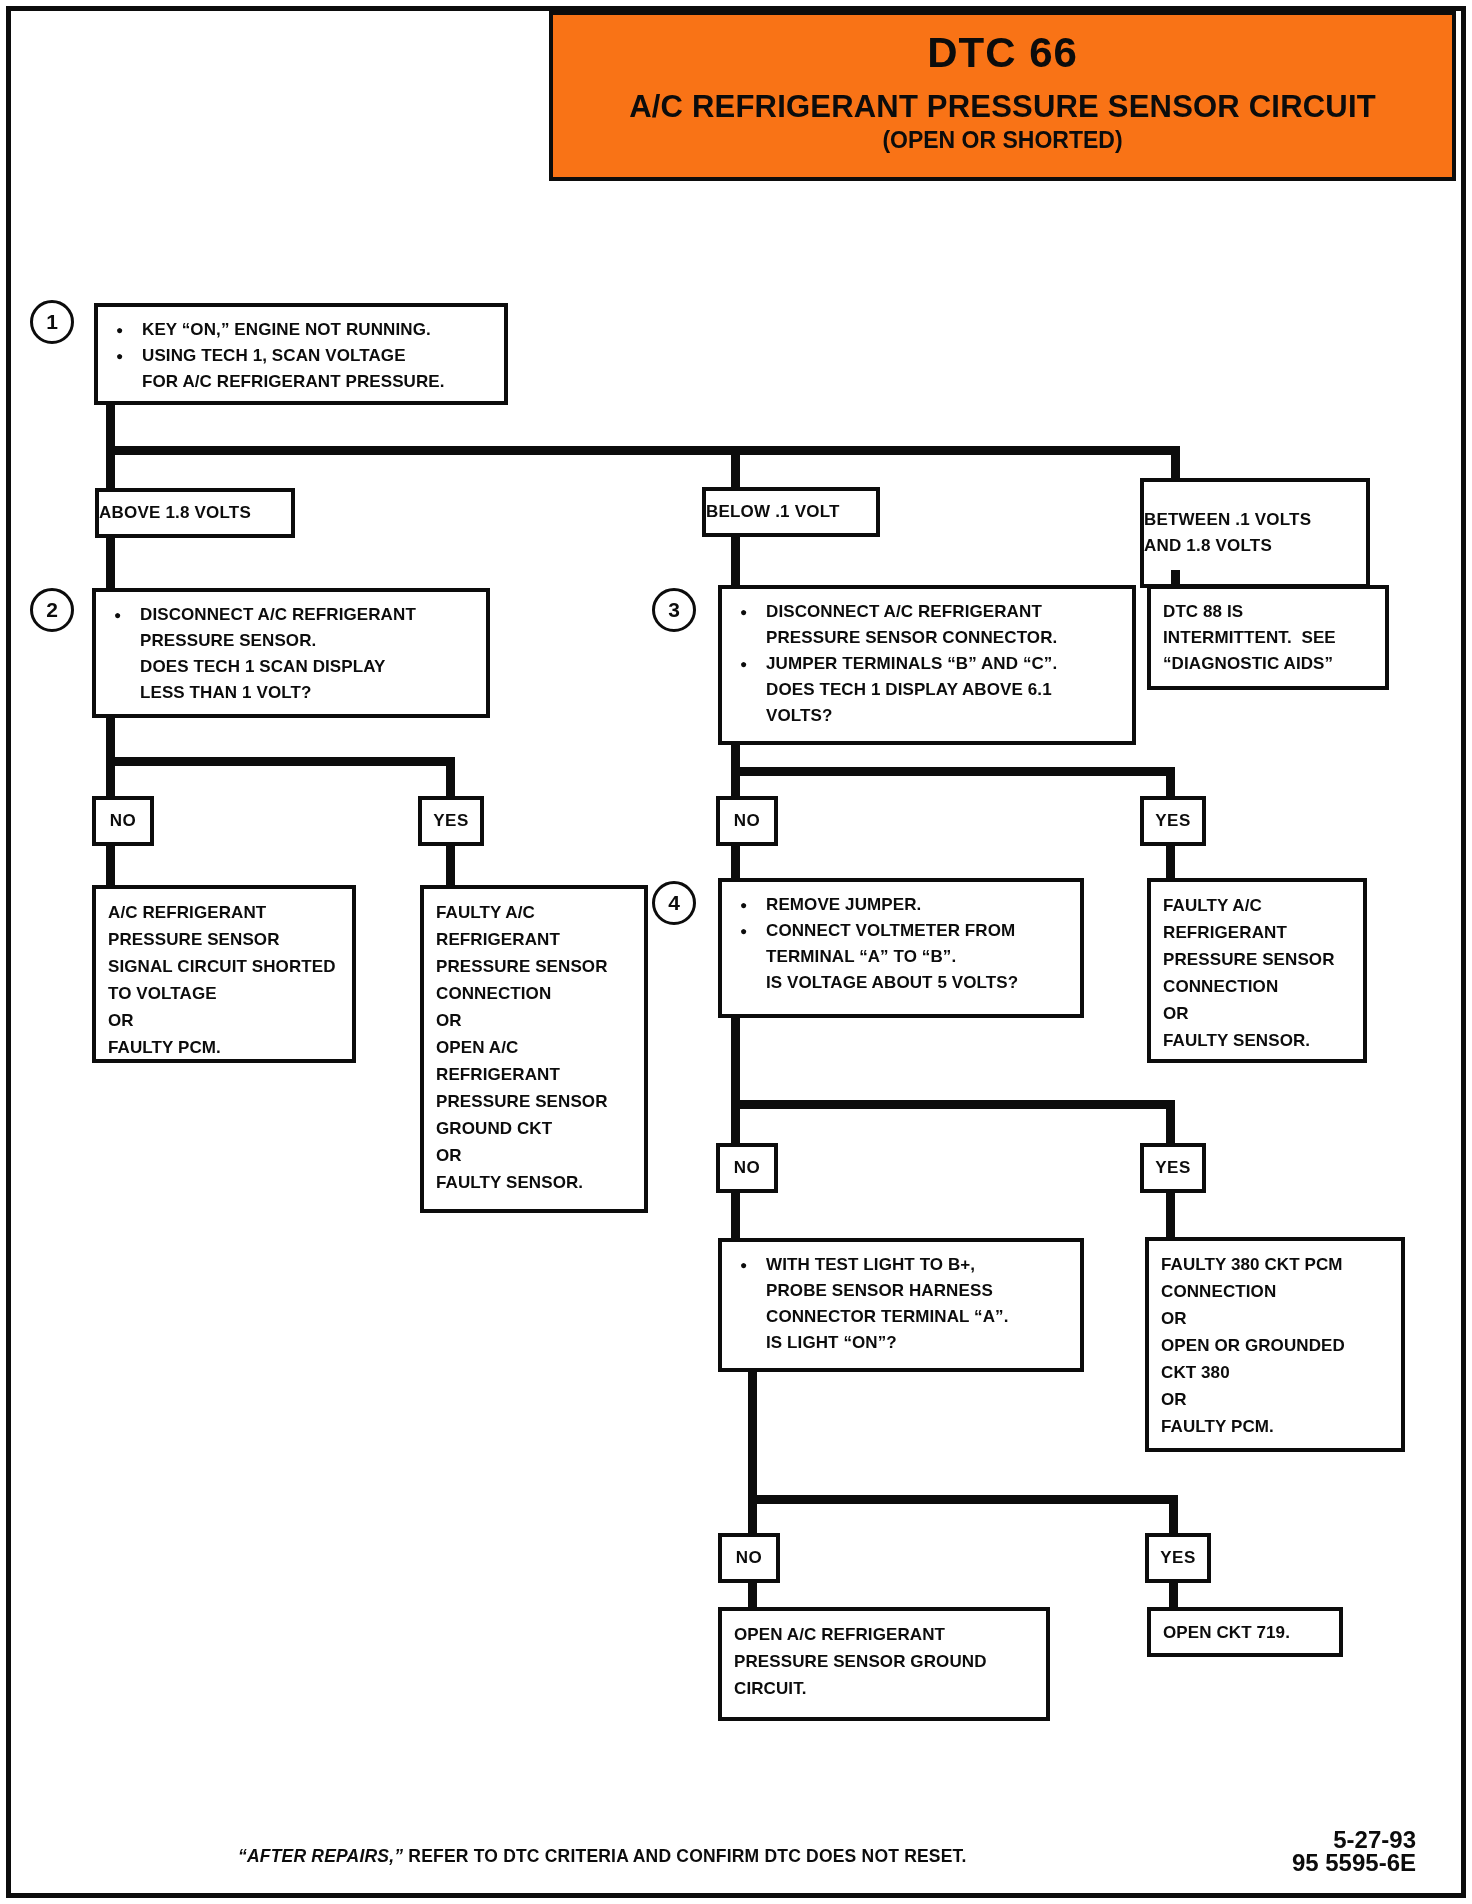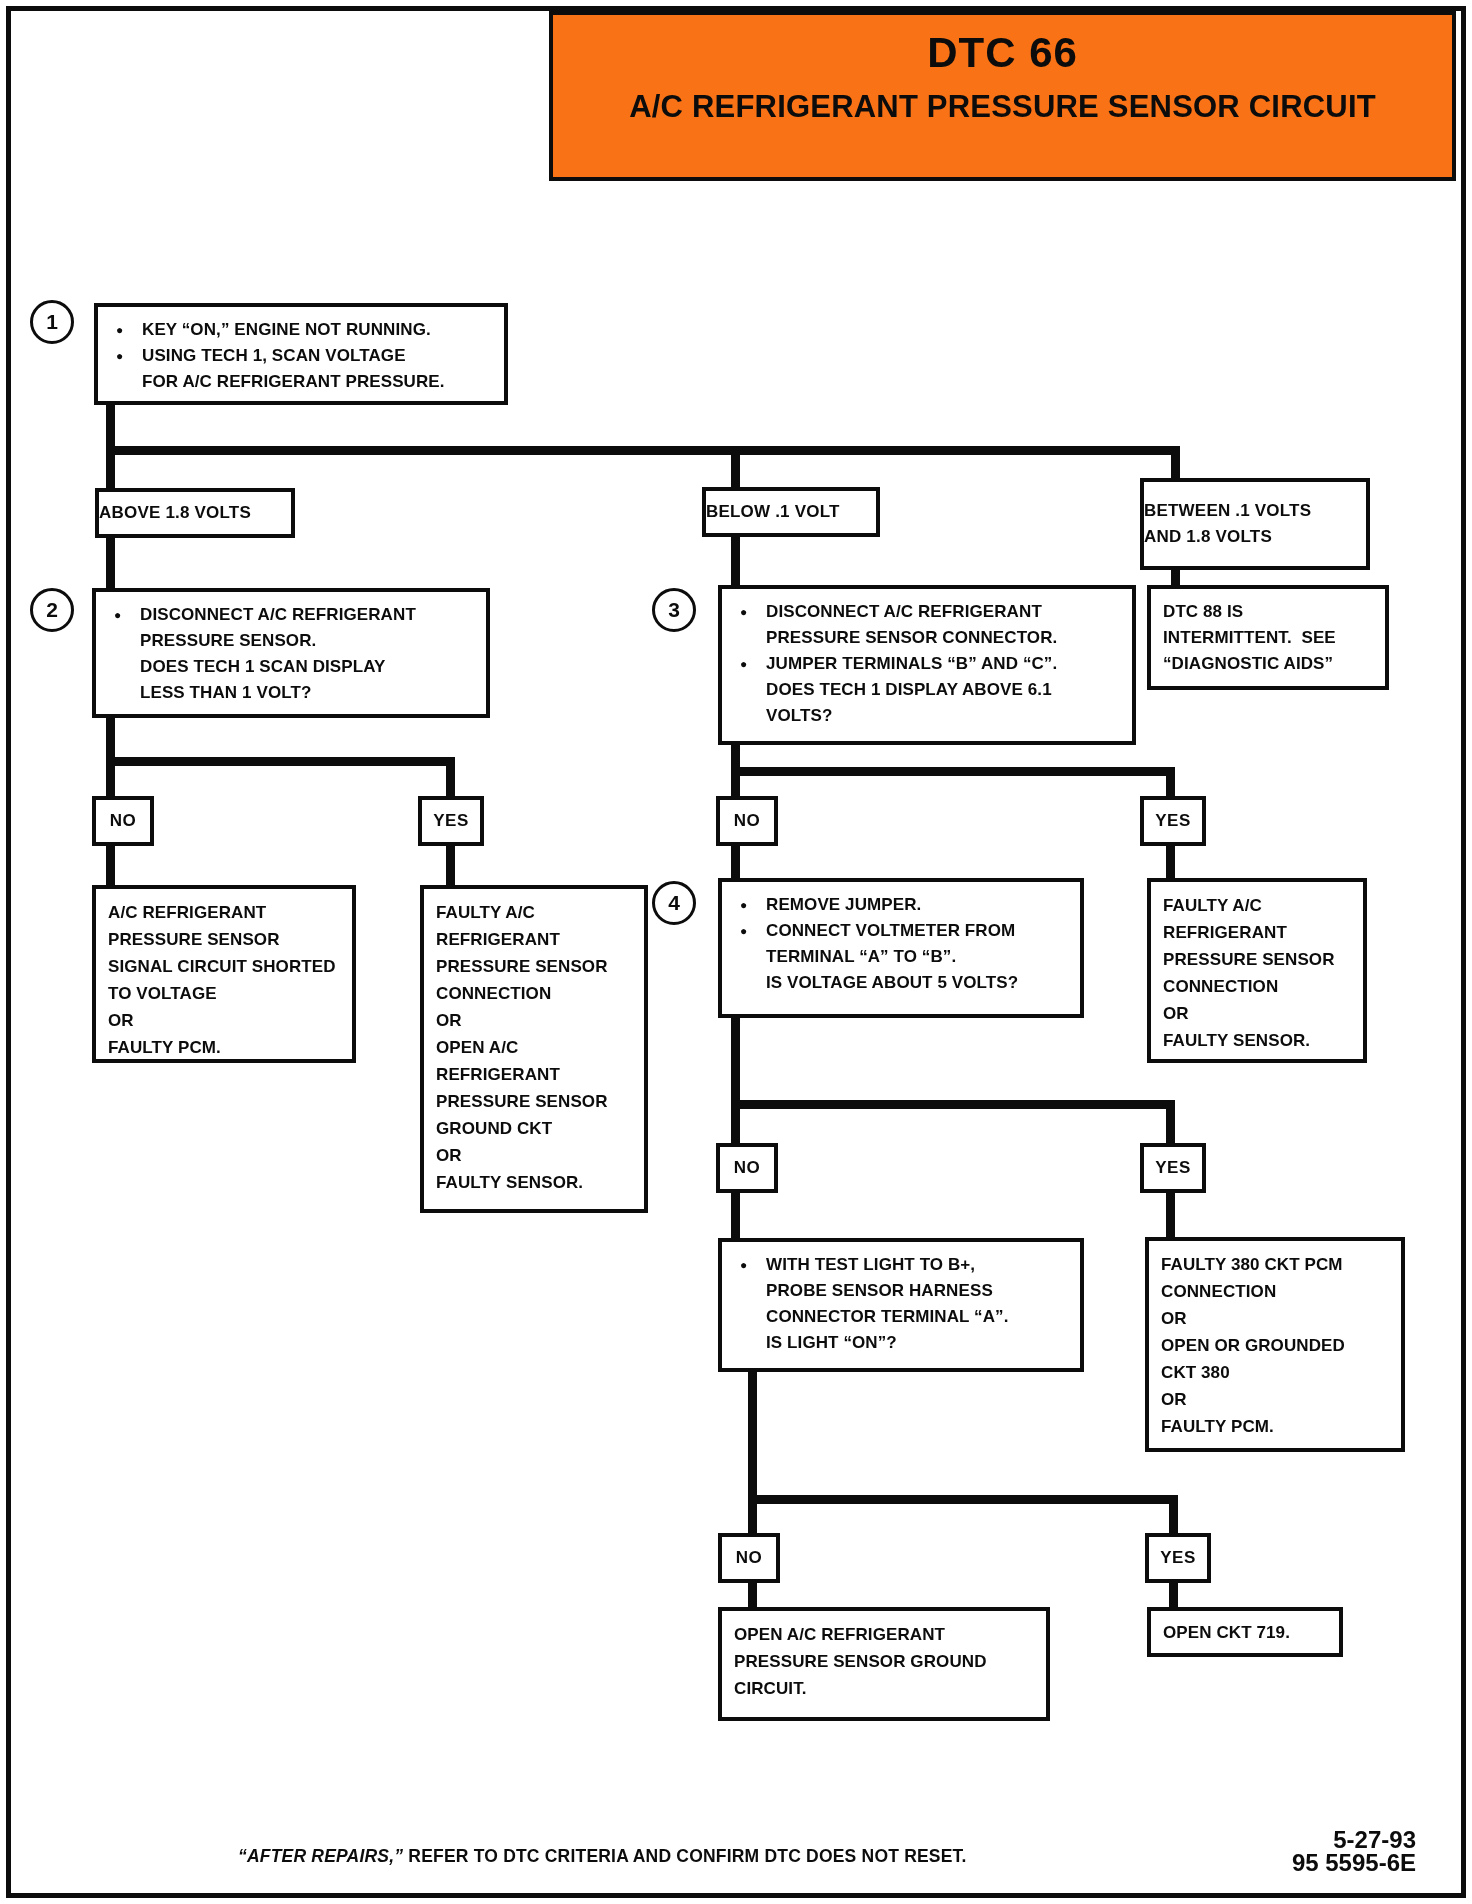--- a/index.html
+++ b/index.html
@@ -30,20 +30,21 @@
 </style>
 </head>
 <body>
 
 <div class="page">
   <div class="pageborder"></div>
 
   <div class="titlebox" style="left:549px;top:11px;width:907px;height:170px;">
     <div class="t-code">DTC 66</div>
     <div class="t-line1">A/C REFRIGERANT PRESSURE SENSOR CIRCUIT</div>
+    <div class="t-line2">(OPEN OR SHORTED)</div>
   </div>
 
   <div class="circle" style="left:30px;top:300px;">1</div>
   <div class="box" style="left:94px;top:303px;width:414px;height:102px;">
     <div class="bullets">
       <div class="brow">
         <span class="bdot">●</span>
         <div class="btext pre">KEY “ON,” ENGINE NOT RUNNING.</div>
       </div>
       <div class="brow">
@@ -55,21 +56,21 @@
   </div>
 
   <div class="vline" style="left:106px;top:405px;width:9px;height:43px;"></div>
   <div class="hline" style="left:106px;top:446px;width:1074px;height:9px;"></div>
   <div class="vline" style="left:106px;top:455px;width:9px;height:33px;"></div>
   <div class="vline" style="left:731px;top:455px;width:9px;height:33px;"></div>
   <div class="vline" style="left:1171px;top:455px;width:9px;height:24px;"></div>
 
   <div class="lblbox" style="left:95px;top:488px;width:200px;height:50px;">ABOVE 1.8 VOLTS</div>
   <div class="lblbox" style="left:702px;top:487px;width:178px;height:50px;">BELOW .1 VOLT</div>
-  <div class="lblbox pre" style="left:1140px;top:478px;width:230px;height:92px;font-size:17px;line-height:26px;">BETWEEN .1 VOLTS
+  <div class="lblbox pre" style="left:1140px;top:478px;width:230px;height:110px;font-size:17px;line-height:26px;">BETWEEN .1 VOLTS
 AND 1.8 VOLTS</div>
 
   <div class="vline" style="left:106px;top:538px;width:9px;height:52px;"></div>
   <div class="circle" style="left:30px;top:588px;">2</div>
   <div class="box" style="left:92px;top:588px;width:398px;height:130px;">
     <div class="bullets">
       <div class="brow">
         <span class="bdot">●</span>
         <div class="btext pre">DISCONNECT A/C REFRIGERANT
 PRESSURE SENSOR.

